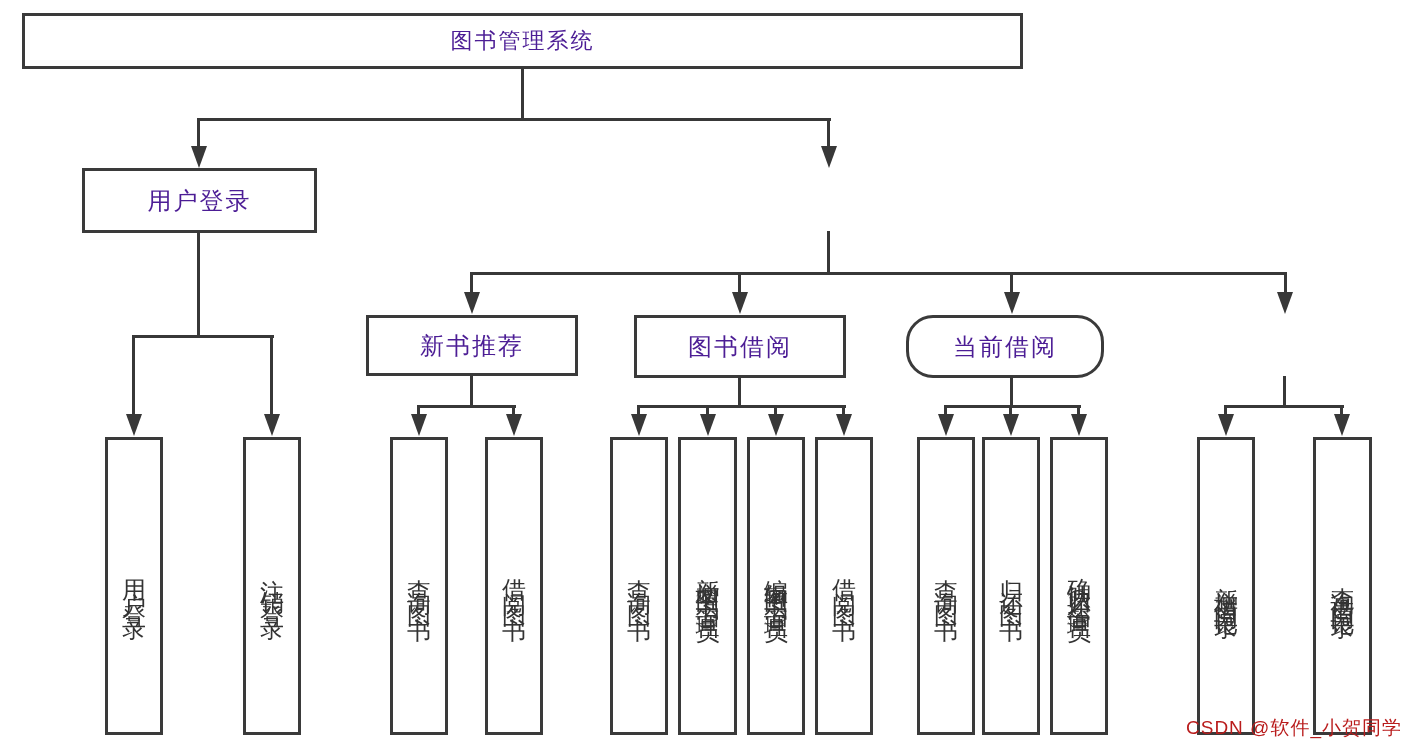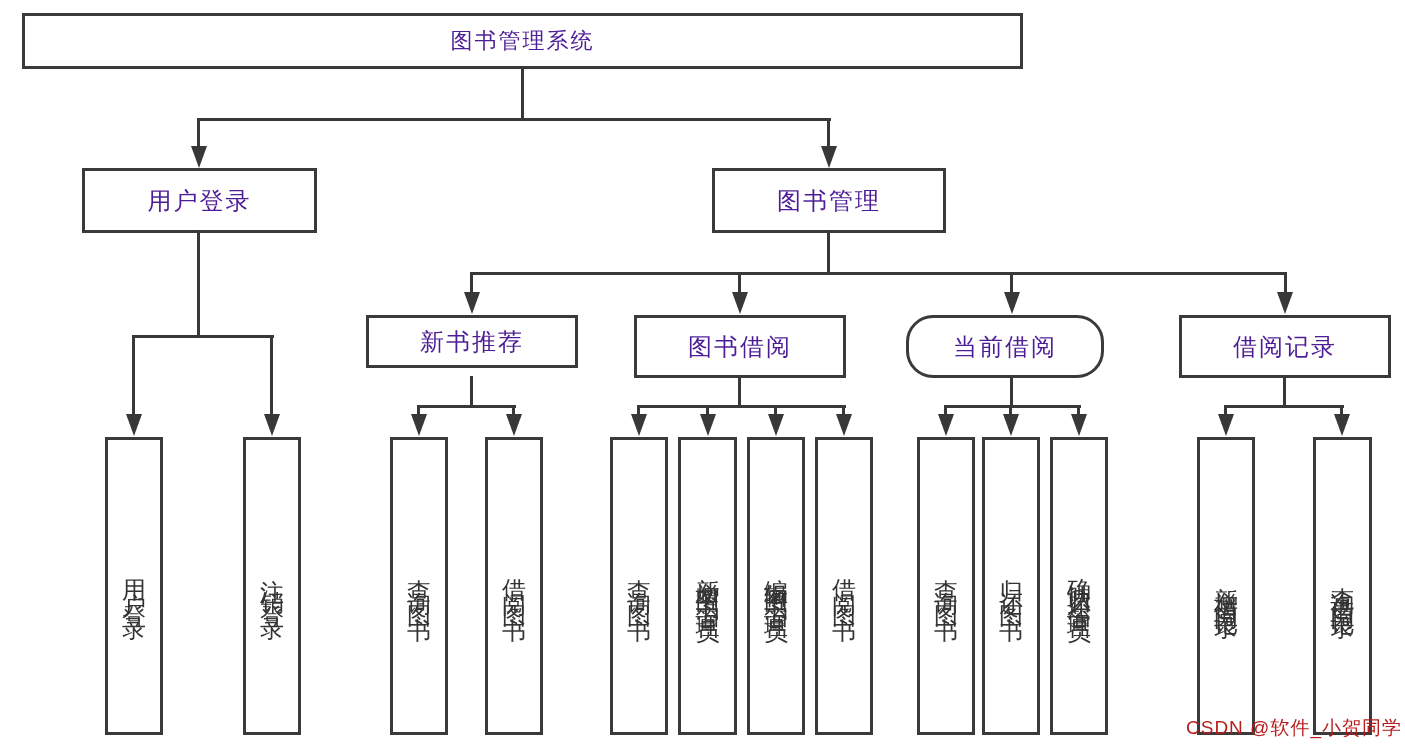--- a/index.html
+++ b/index.html
@@ -40,53 +40,47 @@
   <div class="ln" style="left:521px;top:68px;width:3px;height:53px;"></div>
   <div class="ln" style="left:197px;top:118px;width:634px;height:3px;"></div>
   <div class="ln" style="left:197px;top:118px;width:3px;height:32px;"></div>
   <div class="ar" style="left:191px;top:146px;"></div>
   <div class="ln" style="left:827px;top:118px;width:3px;height:32px;"></div>
   <div class="ar" style="left:821px;top:146px;"></div>
 
   <div class="box" style="left:82px;top:168px;width:235px;height:65px;">
     <span class="hlabel">用户登录</span>
   </div>
-  <div class="box" style="left:712px;top:168px;width:234px;height:65px;">
-    <span class="hlabel">图书管理</span>
-  </div>
 
   <div class="ln" style="left:197px;top:231px;width:3px;height:107px;"></div>
   <div class="ln" style="left:132px;top:335px;width:142px;height:3px;"></div>
   <div class="ln" style="left:132px;top:335px;width:3px;height:82px;"></div>
   <div class="ar" style="left:126px;top:414px;"></div>
   <div class="ln" style="left:270px;top:335px;width:3px;height:82px;"></div>
   <div class="ar" style="left:264px;top:414px;"></div>
 
   <div class="ln" style="left:827px;top:231px;width:3px;height:44px;"></div>
   <div class="ln" style="left:470px;top:272px;width:817px;height:3px;"></div>
   <div class="ln" style="left:470px;top:272px;width:3px;height:23px;"></div>
   <div class="ar" style="left:464px;top:292px;"></div>
   <div class="ln" style="left:738px;top:272px;width:3px;height:23px;"></div>
   <div class="ar" style="left:732px;top:292px;"></div>
   <div class="ln" style="left:1010px;top:272px;width:3px;height:23px;"></div>
   <div class="ar" style="left:1004px;top:292px;"></div>
   <div class="ln" style="left:1284px;top:272px;width:3px;height:23px;"></div>
   <div class="ar" style="left:1277px;top:292px;"></div>
 
-  <div class="box" style="left:366px;top:315px;width:212px;height:53px;">
+  <div class="box" style="left:366px;top:315px;width:212px;height:61px;">
     <span class="hlabel">新书推荐</span>
   </div>
   <div class="box" style="left:634px;top:315px;width:212px;height:63px;">
     <span class="hlabel">图书借阅</span>
   </div>
   <div class="box" style="left:906px;top:315px;width:198px;height:63px;border-radius:27px;">
     <span class="hlabel">当前借阅</span>
-  </div>
-  <div class="box" style="left:1179px;top:315px;width:212px;height:63px;">
-    <span class="hlabel">借阅记录</span>
   </div>
 
   <div class="ln" style="left:470px;top:376px;width:3px;height:32px;"></div>
   <div class="ln" style="left:417px;top:405px;width:99px;height:3px;"></div>
   <div class="ln" style="left:417px;top:405px;width:3px;height:13px;"></div>
   <div class="ar" style="left:411px;top:414px;"></div>
   <div class="ln" style="left:512px;top:405px;width:3px;height:13px;"></div>
   <div class="ar" style="left:506px;top:414px;"></div>
 
   <div class="ln" style="left:738px;top:376px;width:3px;height:32px;"></div>

